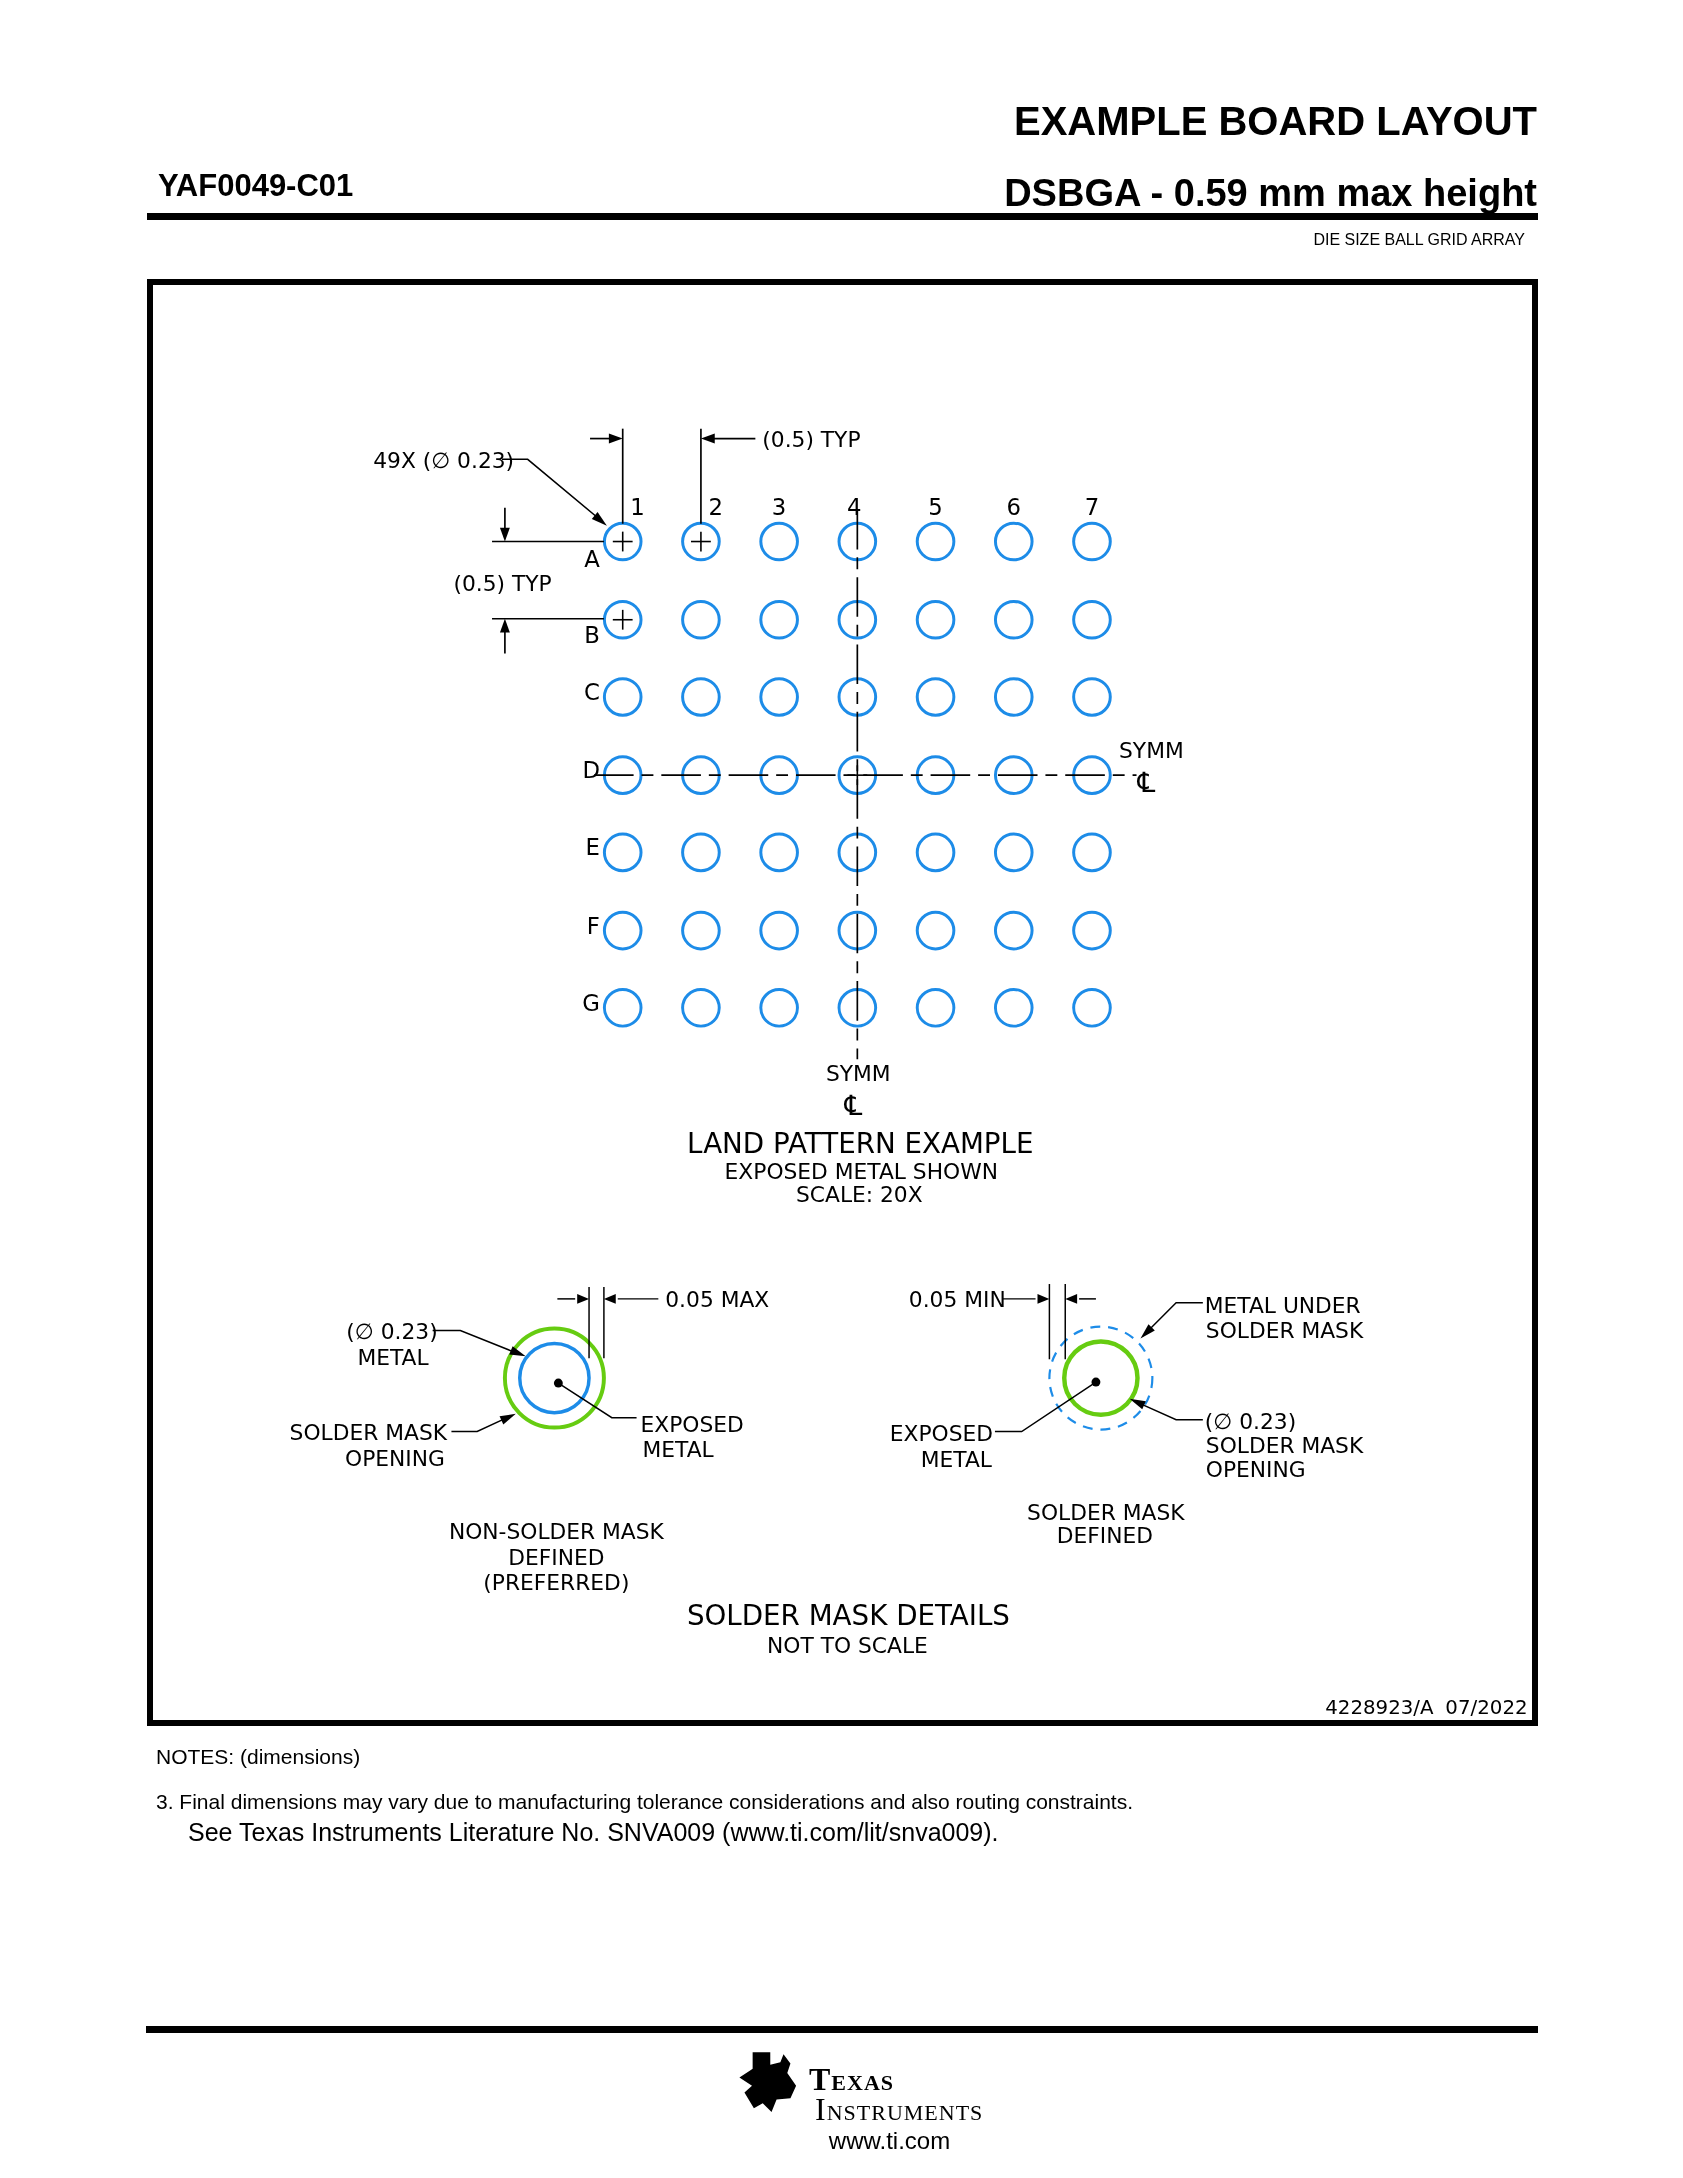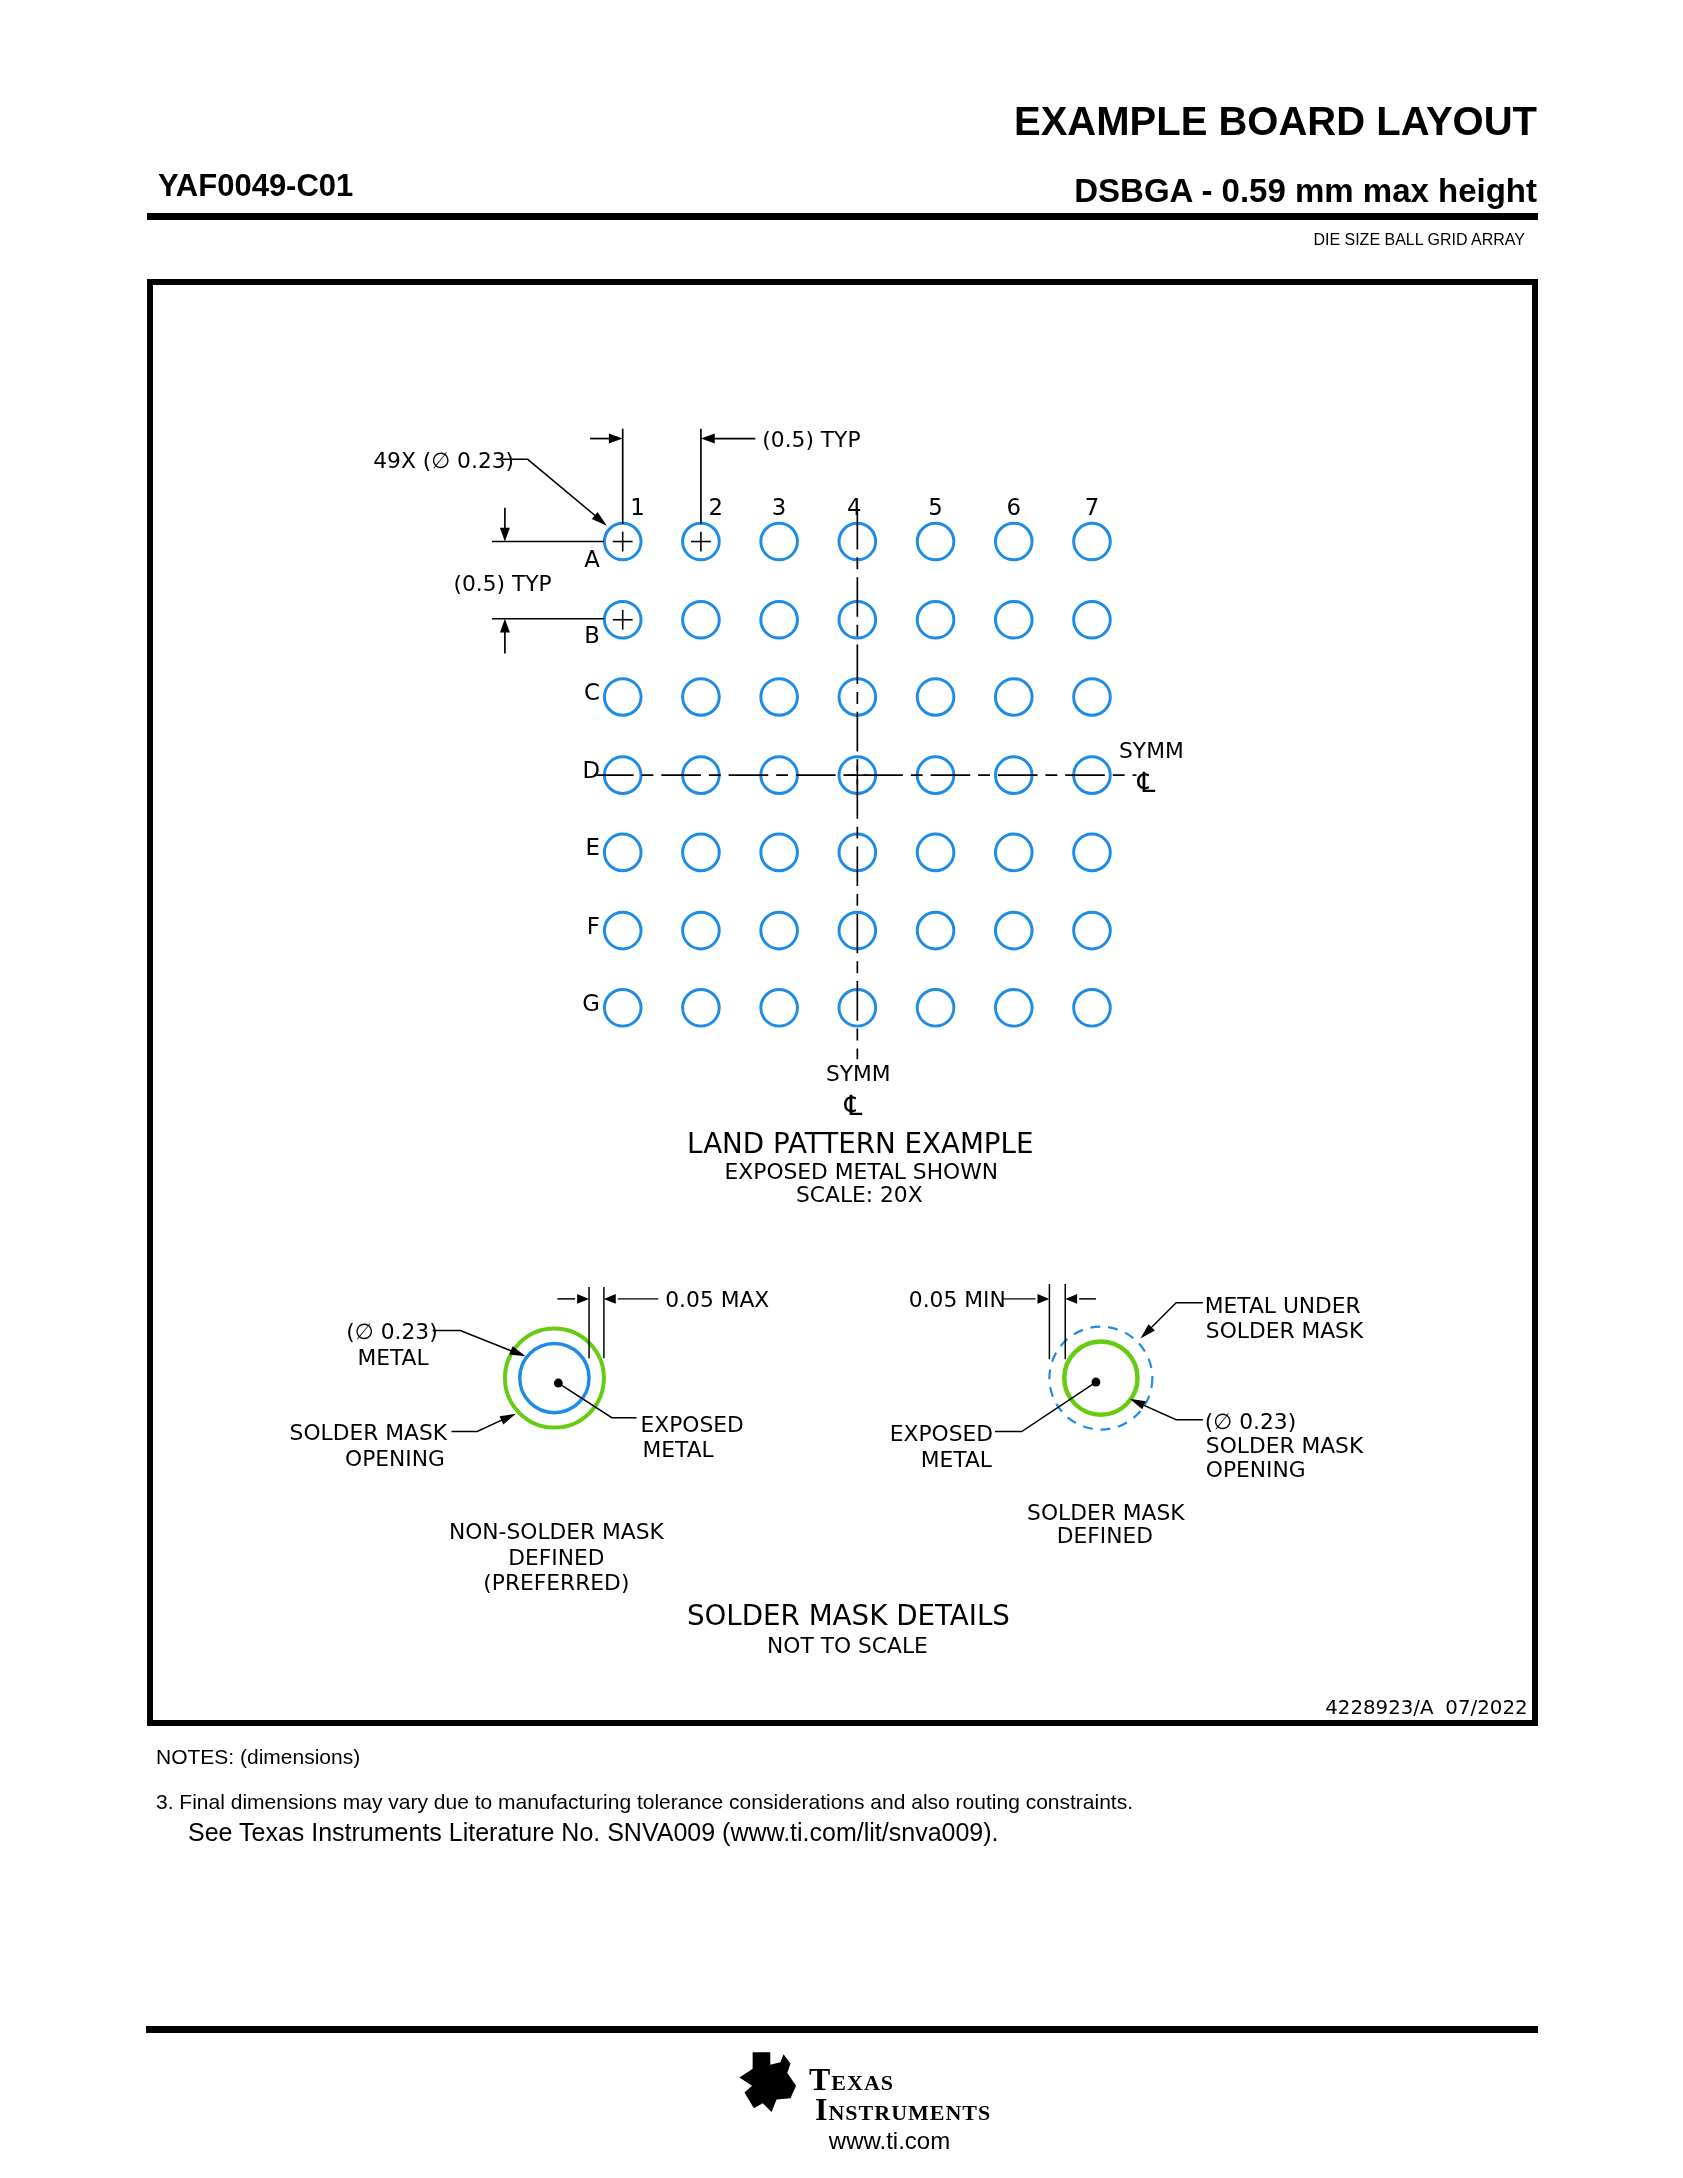--- a/index.html
+++ b/index.html
@@ -1,31 +1,31 @@
 <!DOCTYPE html>
 <html><head>
 <meta charset="utf-8">
 <style>
   html,body{margin:0;padding:0;background:#e8e8e8;}
   #page{position:relative;width:1683px;height:2178px;background:#ffffff;
         font-family:"Liberation Sans",sans-serif;color:#000;overflow:hidden;}
   .abs{position:absolute;}
   .hdr-title{top:99px;right:146px;font-size:40px;font-weight:bold;letter-spacing:0px;}
   .hdr-part{top:168px;left:158px;font-size:31px;font-weight:bold;}
-  .hdr-pkg{top:172px;right:146px;font-size:33px;font-weight:bold;}
+  .hdr-pkg{top:172px;right:146px;font-size:38px;font-weight:bold;}
   .hdr-rule{top:213px;left:147px;width:1391px;height:7px;background:#000;}
   .hdr-family{top:231px;right:158px;font-size:16px;}
   .main-box{top:279px;left:147px;width:1379px;height:1435px;border:6px solid #000;}
   .notes-head{top:1745px;left:156px;font-size:21px;}
   .note-l1{top:1790px;left:156px;font-size:21px;}
   .note-l2{top:1818px;left:188px;font-size:25px;}
   .ftr-rule{top:2026px;left:146px;width:1392px;height:7px;background:#000;}
   .ftr-texas{top:2061px;left:809px;font-size:32px;font-weight:bold;
              font-family:"Liberation Serif",serif;font-variant:small-caps;letter-spacing:1px;}
-  .ftr-instr{top:2091px;left:815px;font-size:32px;font-weight:bold;
+  .ftr-instr{top:2091px;left:815px;font-size:32px;font-weight:normal;
              font-family:"Liberation Serif",serif;font-variant:small-caps;letter-spacing:1px;}
   .ftr-url{top:2127px;left:825px;width:129px;text-align:center;font-size:24px;}
   svg text{font-family:"DejaVu Sans",sans-serif;fill:#000;}
   svg .lbl{font-size:22px;}
   svg .grid-lbl{font-size:23px;}
   svg .big{font-size:28px;}
   svg .cl{font-size:28px;}
 </style>
 </head>
 <body>

